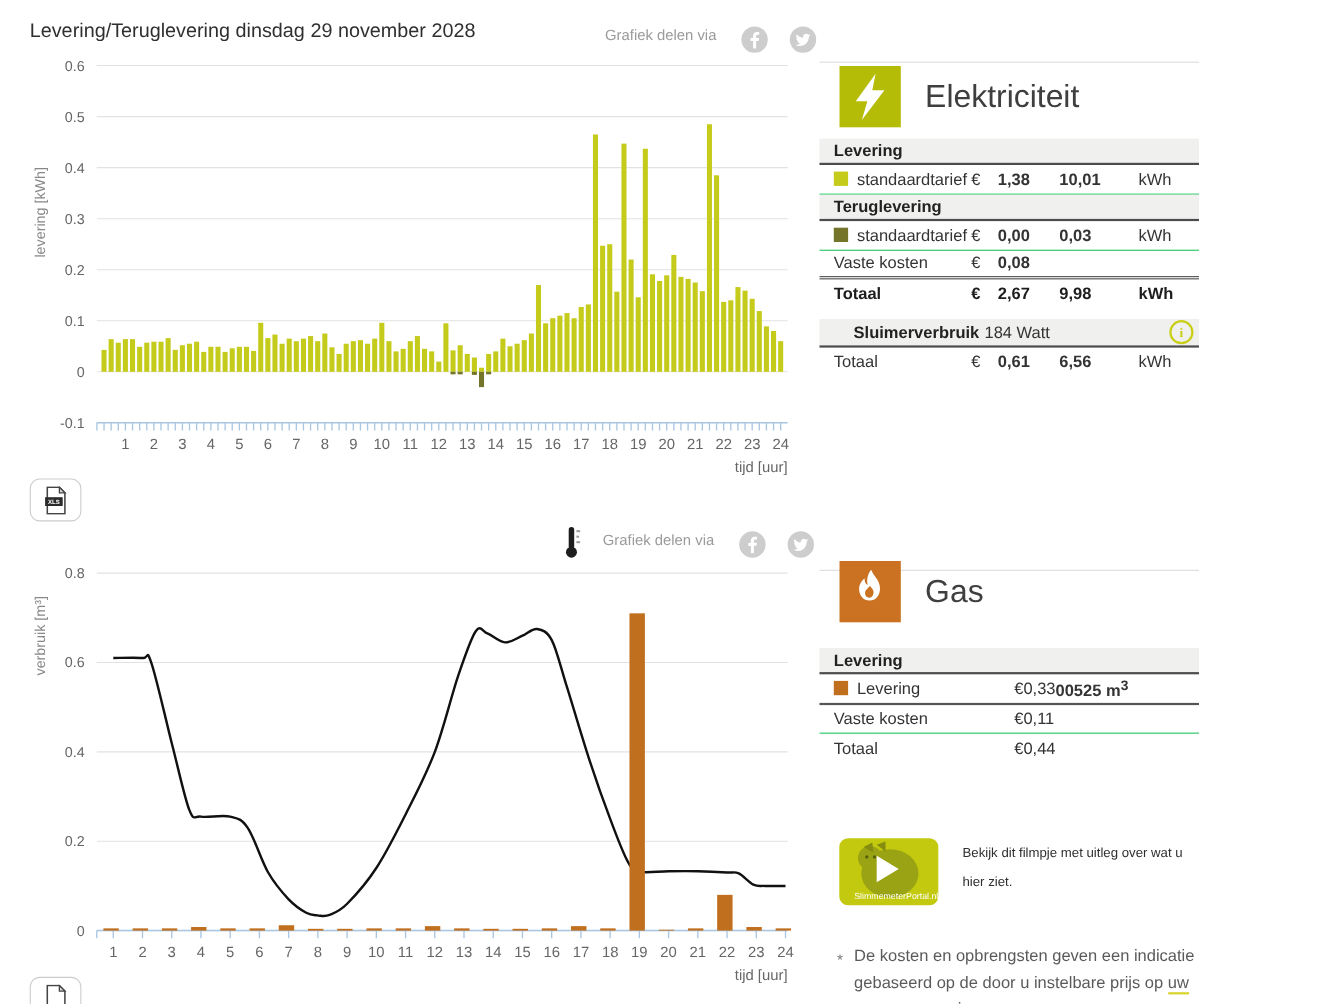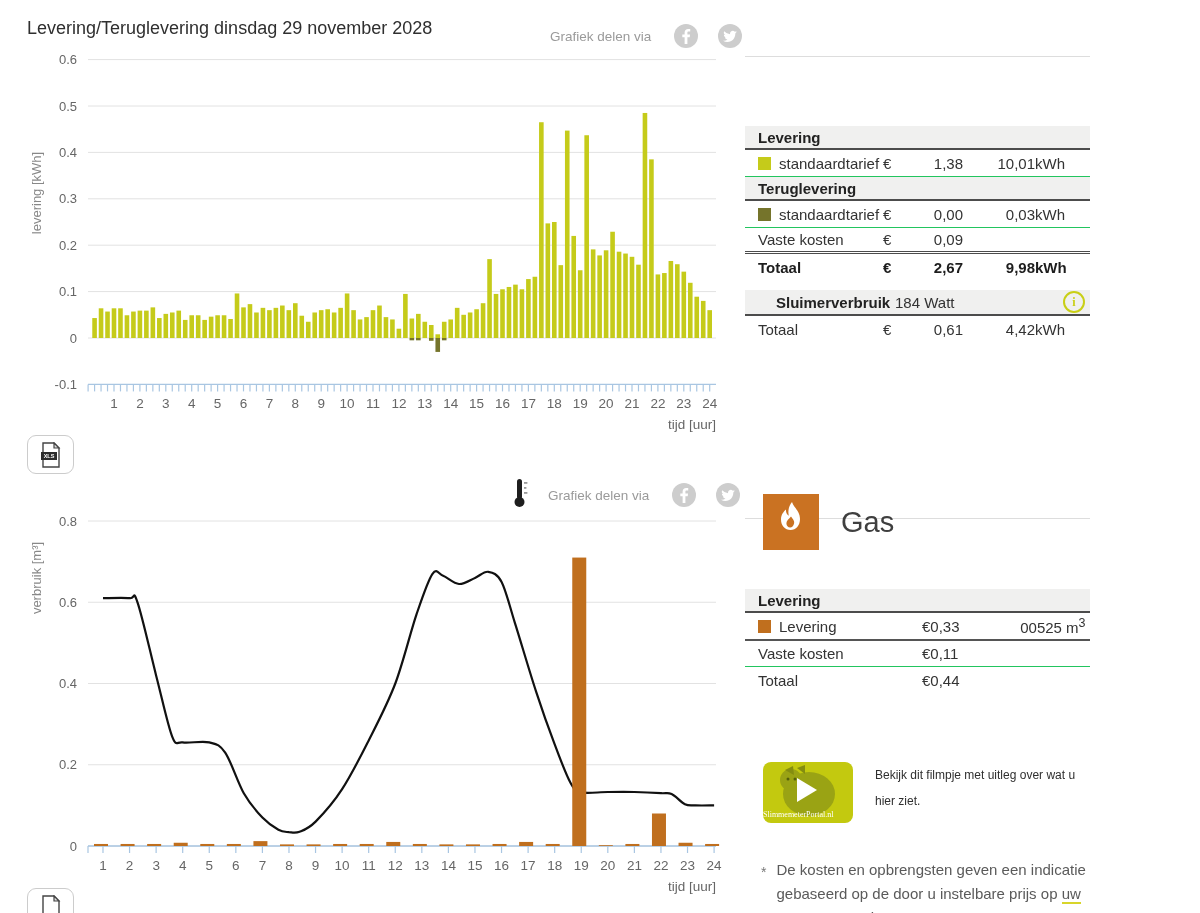--- a/index.html
+++ b/index.html
@@ -3,21 +3,21 @@
 <meta charset="utf-8">
 <style>
   html,body{margin:0;padding:0;}
   body{
     width:1200px;height:913px;overflow:hidden;position:relative;
     background:#fff;font-family:"Liberation Sans","DejaVu Sans",sans-serif;color:#333;
   }
   
   .chart-col{position:absolute;left:0;top:0;width:745px;height:913px;}
   .page-title{position:absolute;left:27px;top:18px;font-size:18px;font-weight:400;color:#2f2f2f;margin:0;}
-  .share{position:absolute;display:flex;align-items:center;gap:20px;}
+  .share{position:absolute;display:flex;gap:20px;}
   .share-top{left:550px;top:24px;}
   .share-gas{left:548px;top:483px;}
   .share-label{font-size:13.5px;color:#9a9a9a;margin-right:3px;}
   .circle-icon{width:24px;height:24px;border-radius:50%;background:#cdcdcd;display:inline-flex;align-items:center;justify-content:center;cursor:pointer;}
   .circle-icon svg{display:block;}
   .thermo{position:absolute;left:511px;top:478px;width:18px;height:30px;}
   svg.chart{position:absolute;left:27px;}
   #chart1{top:48px;}
   #chart2{top:478px;}
   .xls-btn{
@@ -31,36 +31,36 @@
   .card-rule{position:absolute;left:0;width:345px;border-top:1px solid #ddd;}
   .icon-row{position:absolute;left:18px;display:flex;align-items:center;}
   .util-icon{width:56px;height:56px;display:block;}
   .util-title{font-size:29px;color:#3f3f3f;font-weight:400;margin-left:22px;}
   .etable,.gtable{position:absolute;left:0;width:345px;}
   .row{display:grid;align-items:center;padding-left:13px;padding-right:5px;box-sizing:border-box;}
   .erow{grid-template-columns:1fr 24px 56px 72px 50px;}
   .grow{grid-template-columns:164px 1fr 126px;}
   .hdr{background:#f0f0ef;font-weight:700;color:#222;height:24px;border-bottom:2px solid #4c4c4c;}
   .r27{height:27px;}.r26{height:26px;}.r24{height:24px;}.r28{height:28px;}
-  .num{text-align:right;}
+  .num{font-weight:bold;}
   .unit{text-align:left;}
   .swatch{display:inline-block;width:13px;height:13px;margin-right:8px;vertical-align:-1px;}
   .bold{font-weight:700;color:#1d1d1d;}
   .thin-line{border-bottom:1px solid #22c55e;}
   .dbl-line{border-bottom:3px double #4c4c4c;}
   .info-badge{
     width:18px;height:18px;border-radius:50%;border:2px solid #c9cf16;color:#c9cf16;
     font-size:12px;font-weight:700;display:inline-flex;align-items:center;justify-content:center;
     justify-self:end;cursor:pointer;font-family:"Liberation Serif",serif;
   }
   .video{position:absolute;left:18px;top:762px;display:flex;align-items:flex-start;}
   .video-thumb{position:relative;width:90px;height:61px;border-radius:8px;background:#c3c90f;overflow:hidden;cursor:pointer;flex:0 0 auto;}
   .video-thumb .pig{position:absolute;left:8px;top:2px;}
   .play-tri{position:absolute;left:34px;top:16px;width:0;height:0;border-left:20px solid #fff;border-top:12px solid transparent;border-bottom:12px solid transparent;}
-  .thumb-label{position:absolute;left:0;right:0;bottom:4px;text-align:left;font-size:8px;color:#fff;font-family:Liberation Serif, serif;}
+  .thumb-label{position:absolute;left:0;right:0;bottom:4px;text-align:right;font-size:8px;color:#fff;}
   .video-text{margin-left:22px;font-size:12px;color:#2f2f2f;line-height:26px;}
   .footnote{position:absolute;left:16px;top:858px;width:330px;display:flex;gap:10px;font-size:15px;color:#5a5a5a;line-height:24px;}
   .footnote .star{color:#777;font-size:14px;padding-top:2px;}
   .footnote a{color:#5a5a5a;text-decoration:none;border-bottom:2px solid #d8d52a;cursor:pointer;}
 </style>
 </head>
 <body>
 
 <div class="chart-col">
   <h1 class="page-title">Levering/Teruglevering dinsdag 29 november 2028</h1>
@@ -447,20 +447,27 @@
     <svg width="22" height="26" viewBox="0 0 22 26">
       <path d="M3 1 h11 l5 5 v19 h-16 z" fill="#fff" stroke="#444" stroke-width="1.4"></path>
       <path d="M14 1 l5 5 h-5 z" fill="#ddd" stroke="#444" stroke-width="1.2"></path>
     </svg>
   </button>
 </div>
 
 <div class="info-col">
 
   <div class="card-rule" style="top:56px;"></div>
+  <div class="icon-row" style="top:60px;">
+    <svg class="util-icon" viewBox="0 0 56 56">
+      <rect width="56" height="56" fill="#b4bc08"></rect>
+      <polygon points="33,7 15,32 25.5,32 20.5,49 41,22 30,22" fill="#fff"></polygon>
+    </svg>
+    <span class="util-title">Elektriciteit</span>
+  </div>
 
   <div class="etable" style="top:126px;">
     <div class="row erow hdr r24">
       <span>Levering</span>
     </div>
     <div class="row erow r27 thin-line">
       <span><span class="swatch" style="background:#c5cb1a"></span><span>standaardtarief</span></span>
       <span>€</span>
       <span class="num">1,38</span>
       <span class="num">10,01</span>
@@ -472,47 +479,47 @@
     <div class="row erow r27 thin-line">
       <span><span class="swatch" style="background:#75742b"></span><span>standaardtarief</span></span>
       <span>€</span>
       <span class="num">0,00</span>
       <span class="num">0,03</span>
       <span class="unit">kWh</span>
     </div>
     <div class="row erow r26 dbl-line">
       <span>Vaste kosten</span>
       <span>€</span>
-      <span class="num">0,09</span>
+      <span class="num">0,08</span>
       <span></span>
         <span></span>
     </div>
     <div class="row erow r27 bold">
       <span>Totaal</span>
       <span>€</span>
       <span class="num">2,67</span>
       <span class="num">9,98</span>
       <span class="unit">kWh</span>
     </div>
     <div class="row r26 hdr" style="grid-template-columns:1fr 160px 30px;margin-top:9px;padding-left:31px;">
       <span>Sluimerverbruik</span>
       <span style="font-weight:400;color:#333;">184 Watt</span>
       <span class="info-badge">i</span>
     </div>
     <div class="row erow r27">
       <span>Totaal</span>
       <span>€</span>
       <span class="num">0,61</span>
-      <span class="num">4,42</span>
+      <span class="num">6,56</span>
       <span class="unit">kWh</span>
     </div>
   </div>
 
   <div class="card-rule" style="top:518px;"></div>
-  <div class="icon-row" style="top:494px;">
+  <div class="icon-row" style="top:510px;">
     <svg class="util-icon" viewBox="0 0 56 56">
       <rect width="56" height="56" fill="#ca7222"></rect>
       <path d="M29 8 C31 14 37 17 37 25 C37 31.5 33 36 27.5 36 C22 36 18 31.5 18 25.5 C18 21 20.5 17.8 23 15.6 C22.8 18.6 23.8 20.6 25.8 21.8 C24.6 16.6 26 11.5 29 8 Z" fill="#fff"></path>
       <path d="M28 22.5 C30 25.5 31.8 26.8 31 29.8 C30.4 32.2 29 33.4 27.2 33.4 C25 33.4 23.4 31.8 23.4 29.2 C23.4 26.6 26 24.8 28 22.5 Z" fill="#ca7222"></path>
     </svg>
     <span class="util-title">Gas</span>
   </div>
 
   <div class="gtable" style="top:589px;">
     <div class="row grow hdr r24">

